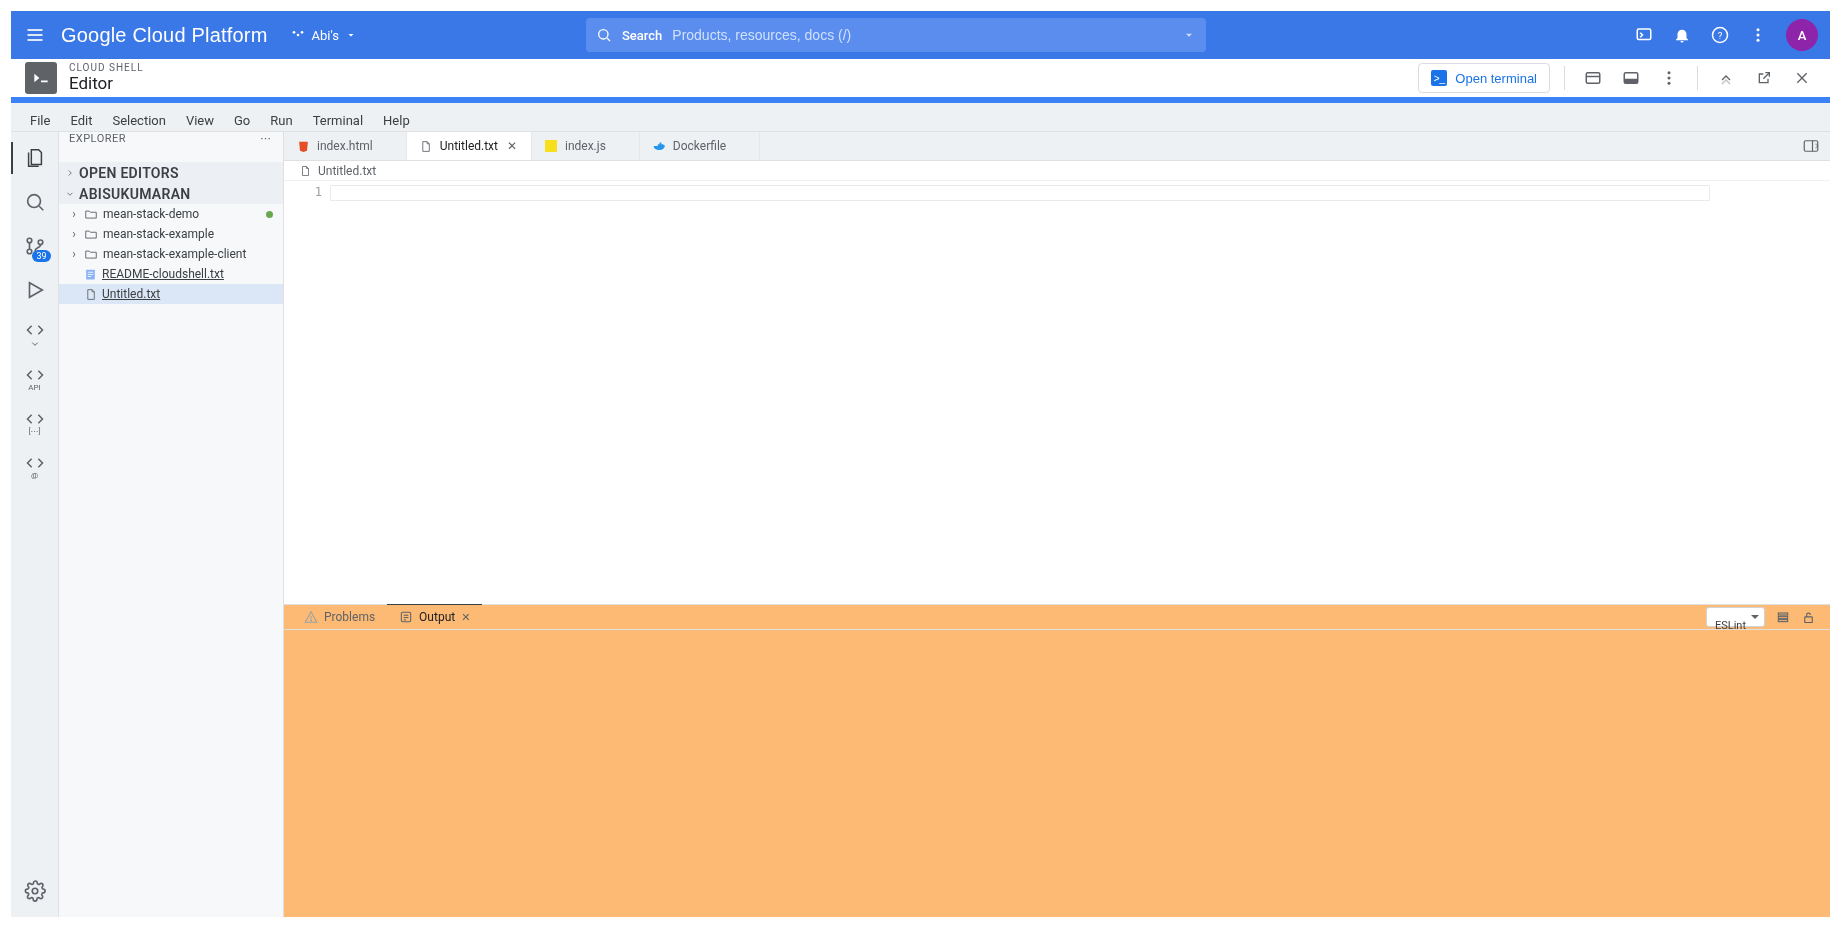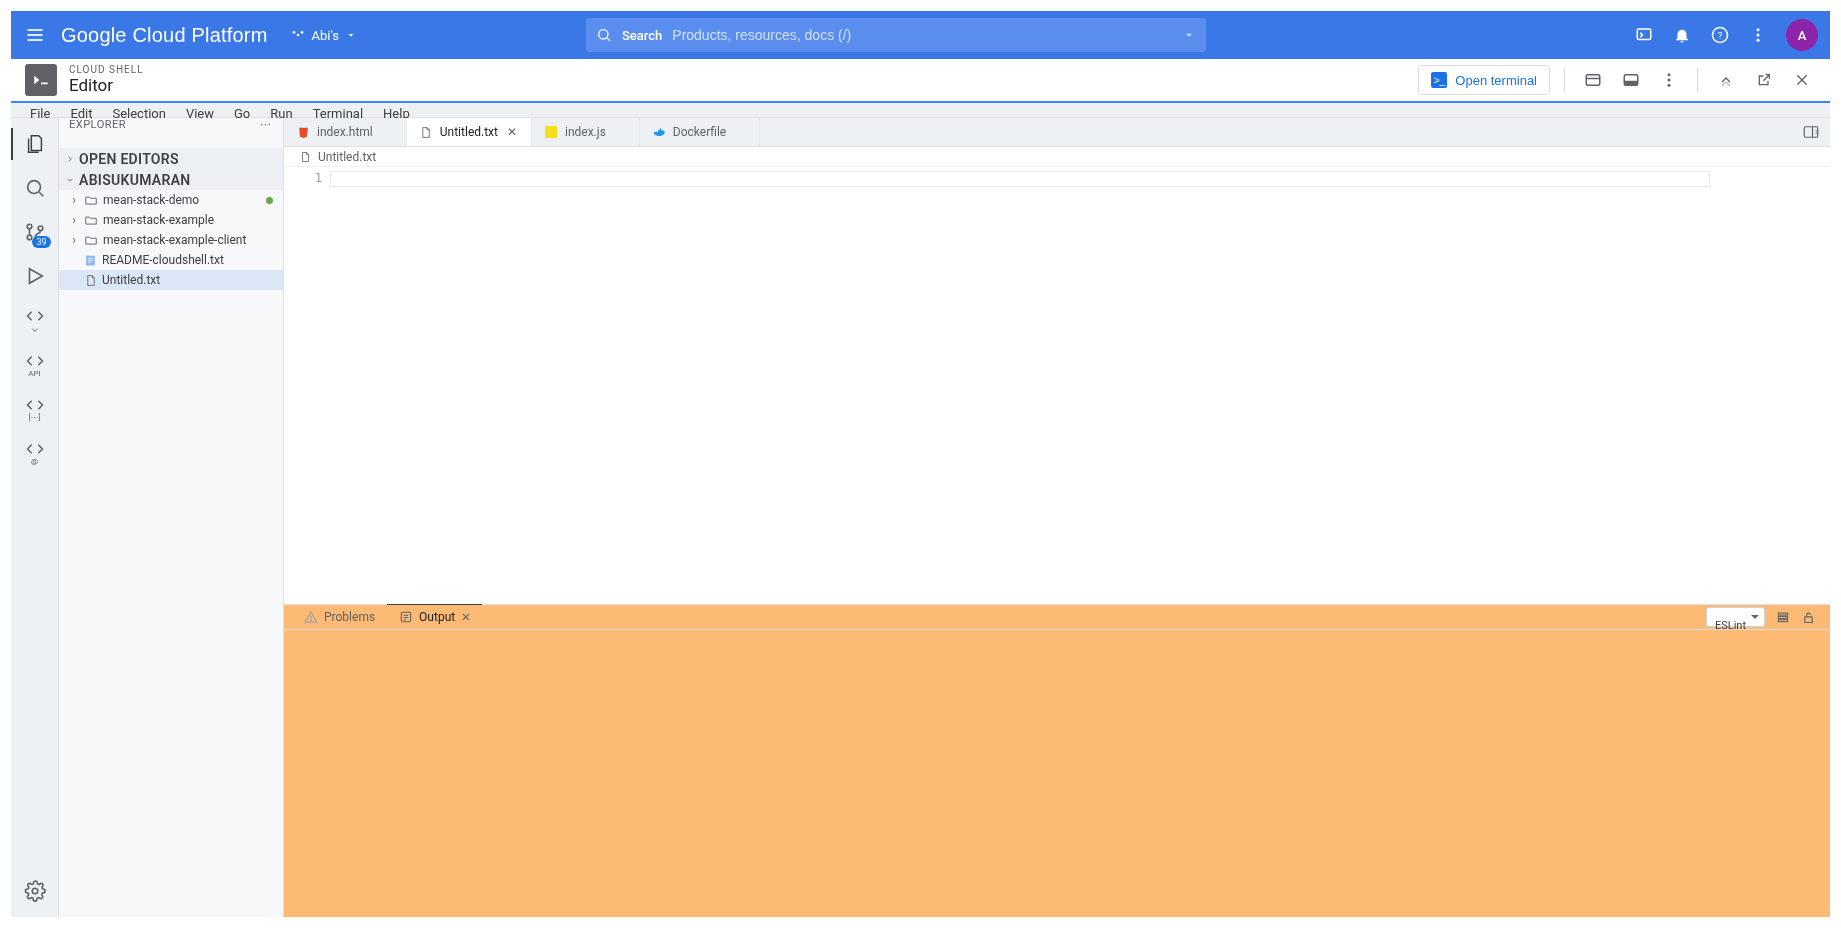--- a/index.html
+++ b/index.html
@@ -17,33 +17,33 @@
   .searchbar { flex:0 0 620px; margin-left:auto; margin-right:auto; height:34px; background:#5a8dee; border-radius:4px; display:flex; align-items:center; padding:0 10px; gap:10px; color:#e8f0fe;}
   .searchbar .lbl { font-weight:500; color:#fff; }
   .searchbar input { flex:1; background:transparent; border:none; outline:none; color:#fff; font-size:14px; }
   .searchbar input::placeholder { color:#cfe0ff; }
   .searchbar .caret { margin-left:auto; }
   .header-right { margin-left:auto; display:flex; align-items:center; gap:18px; }
   .hdr-icon { width:20px; height:20px; display:flex; align-items:center; justify-content:center; cursor:pointer; }
   .avatar { width:32px; height:32px; border-radius:50%; background:#8e24aa; color:#fff; display:flex; align-items:center; justify-content:center; font-weight:500; cursor:pointer; }
 
   
-  .subheader { height:44px; background:#fff; display:flex; align-items:center; padding:0 14px; border-bottom:2px solid #3b82f6; gap:12px;}
+  .subheader { height:44px; background:#fff; display:flex; align-items:center; padding:0 14px; border-bottom:6px solid #3b82f6; gap:12px;}
   .subheader .shicon { width:32px; height:32px; background:#5f6368; border-radius:3px; display:flex; align-items:center; justify-content:center; }
   .titleblock { line-height:1.15; }
   .titleblock .small { font-size:10px; letter-spacing:1px; color:#5f6368; text-transform:uppercase; }
   .titleblock .big { font-size:17px; color:#202124; }
   .sub-right { margin-left:auto; display:flex; align-items:center; gap:10px; }
   .term-btn { height:30px; border:1px solid #dadce0; border-radius:4px; background:#fff; display:flex; align-items:center; gap:8px; padding:0 12px; cursor:pointer; color:#1a73e8; font-weight:500; font-size:13px;}
   .term-btn .ticn { width:16px; height:16px; background:#1a73e8; border-radius:2px; display:flex; align-items:center; justify-content:center; color:#fff; font-size:10px;}
   .sub-icon { width:28px; height:28px; display:flex; align-items:center; justify-content:center; color:#5f6368; cursor:pointer; border-radius:4px;}
   .vdiv { width:1px; height:24px; background:#dadce0; margin:0 4px;}
 
   
-  .menubar { height:15px; background:#eef1f3; display:flex; align-items:flex-start; padding:0 10px; gap:2px; border-bottom:1px solid #e0e0e0; font-size:13px; }
+  .menubar { height:29px; background:#eef1f3; display:flex; align-items:flex-end; padding:0 10px; gap:2px; border-bottom:1px solid #e0e0e0; font-size:13px; }
   .menubar .mi { padding:3px 9px; border-radius:3px; cursor:pointer; color:#3c4043;}
 
   
   .main { flex:1; display:flex; min-height:0; }
   
   .activitybar { width:48px; background:#eef1f3; border-right:1px solid #e0e0e0; display:flex; flex-direction:column; align-items:center; padding-top:6px; gap:4px;}
   .act-item { width:48px; height:40px; display:flex; align-items:center; justify-content:center; cursor:pointer; color:#5f6368; position:relative; font-size:9px; flex-direction:column;}
   .act-item.active { color:#3c4043; }
   .act-item.active::before { content:""; position:absolute; left:0; top:4px; bottom:4px; width:2px; background:#3c4043;}
   .act-badge { position:absolute; bottom:4px; right:8px; background:#1a73e8; color:#fff; border-radius:8px; font-size:9px; padding:1px 4px; min-width:14px; text-align:center;}
@@ -52,21 +52,21 @@
 
   
   .sidebar { width:225px; background:#f6f8fa; border-right:1px solid #e0e0e0; display:flex; flex-direction:column; font-size:12px;}
   .side-head { height:30px; display:flex; align-items:flex-start; justify-content:space-between; padding:0 10px; font-size:11px; letter-spacing:.5px; text-transform:uppercase; color:#5f6368;}
   .side-sec { height:21px; display:flex; align-items:center; padding:0 6px; gap:4px; background:#ecf0f4; font-size:14px; font-weight:600; letter-spacing:.3px; color:#3c4043; cursor:pointer;}
   .tree { flex:0 0 auto; }
   .tree-row { height:20px; display:flex; align-items:center; padding-left:10px; gap:5px; cursor:pointer; position:relative;}
   .tree-row.selected { background:#dbe7f7; }
   .tree-row .chev { width:10px; display:inline-flex; justify-content:center; color:#5f6368;}
   .tree-row .dot { width:7px; height:7px; border-radius:50%; background:#6aa84f; position:absolute; right:10px; }
-  .indent1 { padding-left:24px; }
+  .indent1 { padding-left:24px;text-decoration:underline; }
 
   
   .editor-col { flex:1; display:flex; flex-direction:column; min-width:0;}
   .tabs { height:29px; background:#eef1f3; display:flex; align-items:stretch; border-bottom:1px solid #e0e0e0;}
   .tab { display:flex; align-items:center; gap:7px; padding:0 12px; font-size:12px; color:#5f6368; cursor:pointer; border-right:1px solid #e4e7ea; background:#eef1f3;}
   .tab.active { background:#fff; color:#202124; }
   .tab .close { width:14px; height:14px; display:flex; align-items:center; justify-content:center; border-radius:2px; color:#5f6368; visibility:hidden;}
   .tab.active .close { visibility:visible; }
   .tabs-right { margin-left:auto; display:flex; align-items:center; padding:0 10px; color:#5f6368;}
   .bread { height:20px; background:#fff; display:flex; align-items:center; padding:0 14px; gap:6px; font-size:12px; color:#5f6368; border-bottom:1px solid #f0f0f0;}

